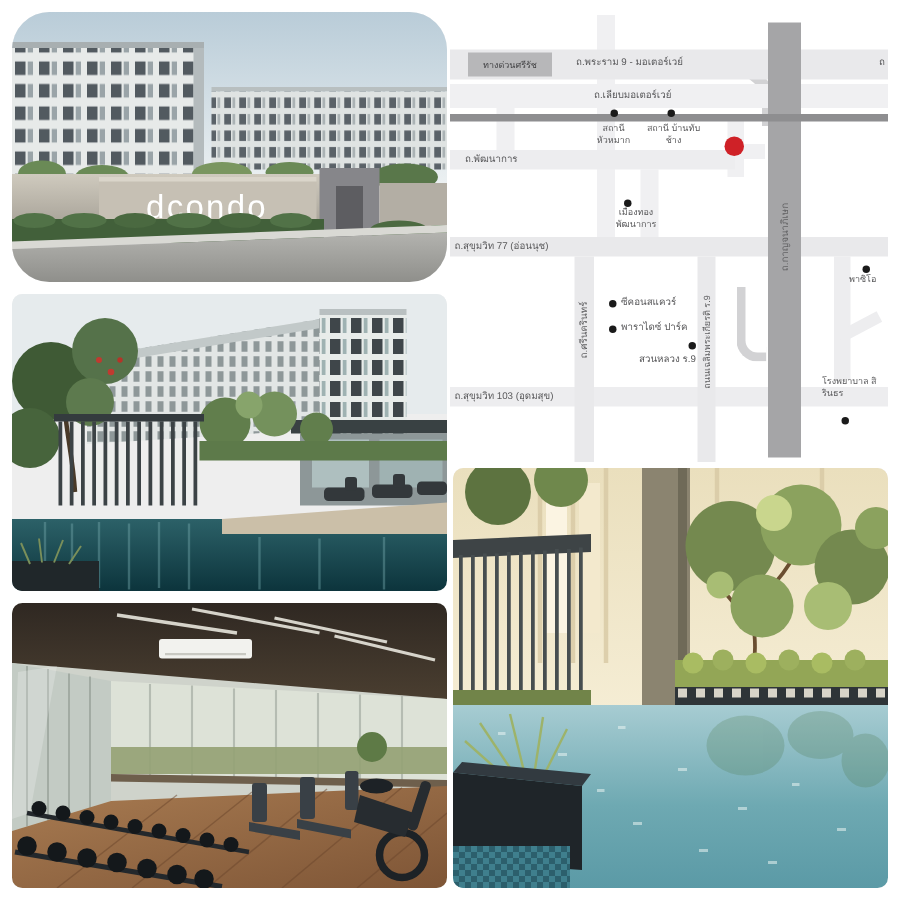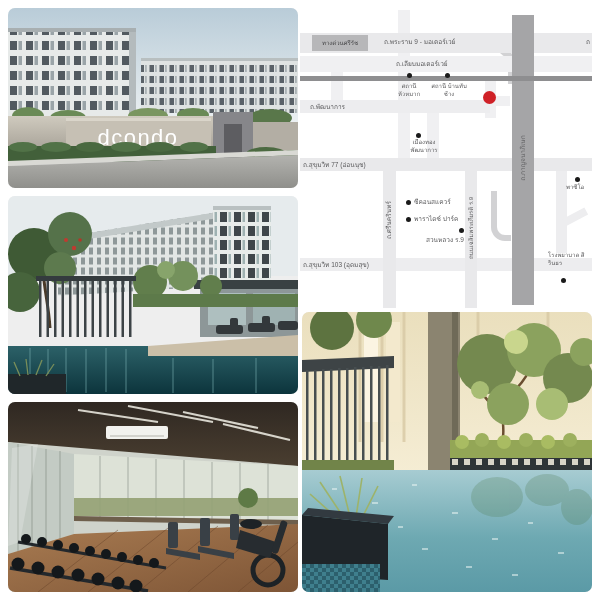--- a/index.html
+++ b/index.html
@@ -27,21 +27,21 @@
   .curve-tr{position:absolute;border-top:8px solid #d2d2d4;border-right:8px solid #d2d2d4;
             border-top-right-radius:26px;}
   .curve-bl{position:absolute;border-left:6px solid #d2d2d4;border-bottom:6px solid #d2d2d4;
             border-bottom-left-radius:14px;}
 </style>
 </head>
 <body>
 
 <div id="canvas">
 
-  <div class="tile" style="left:8px;top:8px;width:290px;height:180px;">
+  <div class="tile" style="left:8px;top:8px;width:290px;height:180px;border-radius:25px;">
     <svg viewBox="0 0 290 180" preserveAspectRatio="none">
       <defs>
         <linearGradient id="sky1" x1="0" y1="0" x2="0" y2="1">
           <stop offset="0" stop-color="#b9ccd8"></stop>
             <stop offset="1" stop-color="#eef2f3"></stop>
         </linearGradient>
         <linearGradient id="wall1" x1="0" y1="0" x2="0" y2="1">
           <stop offset="0" stop-color="#cfcabe"></stop>
             <stop offset="1" stop-color="#a19c92"></stop>
         </linearGradient>

